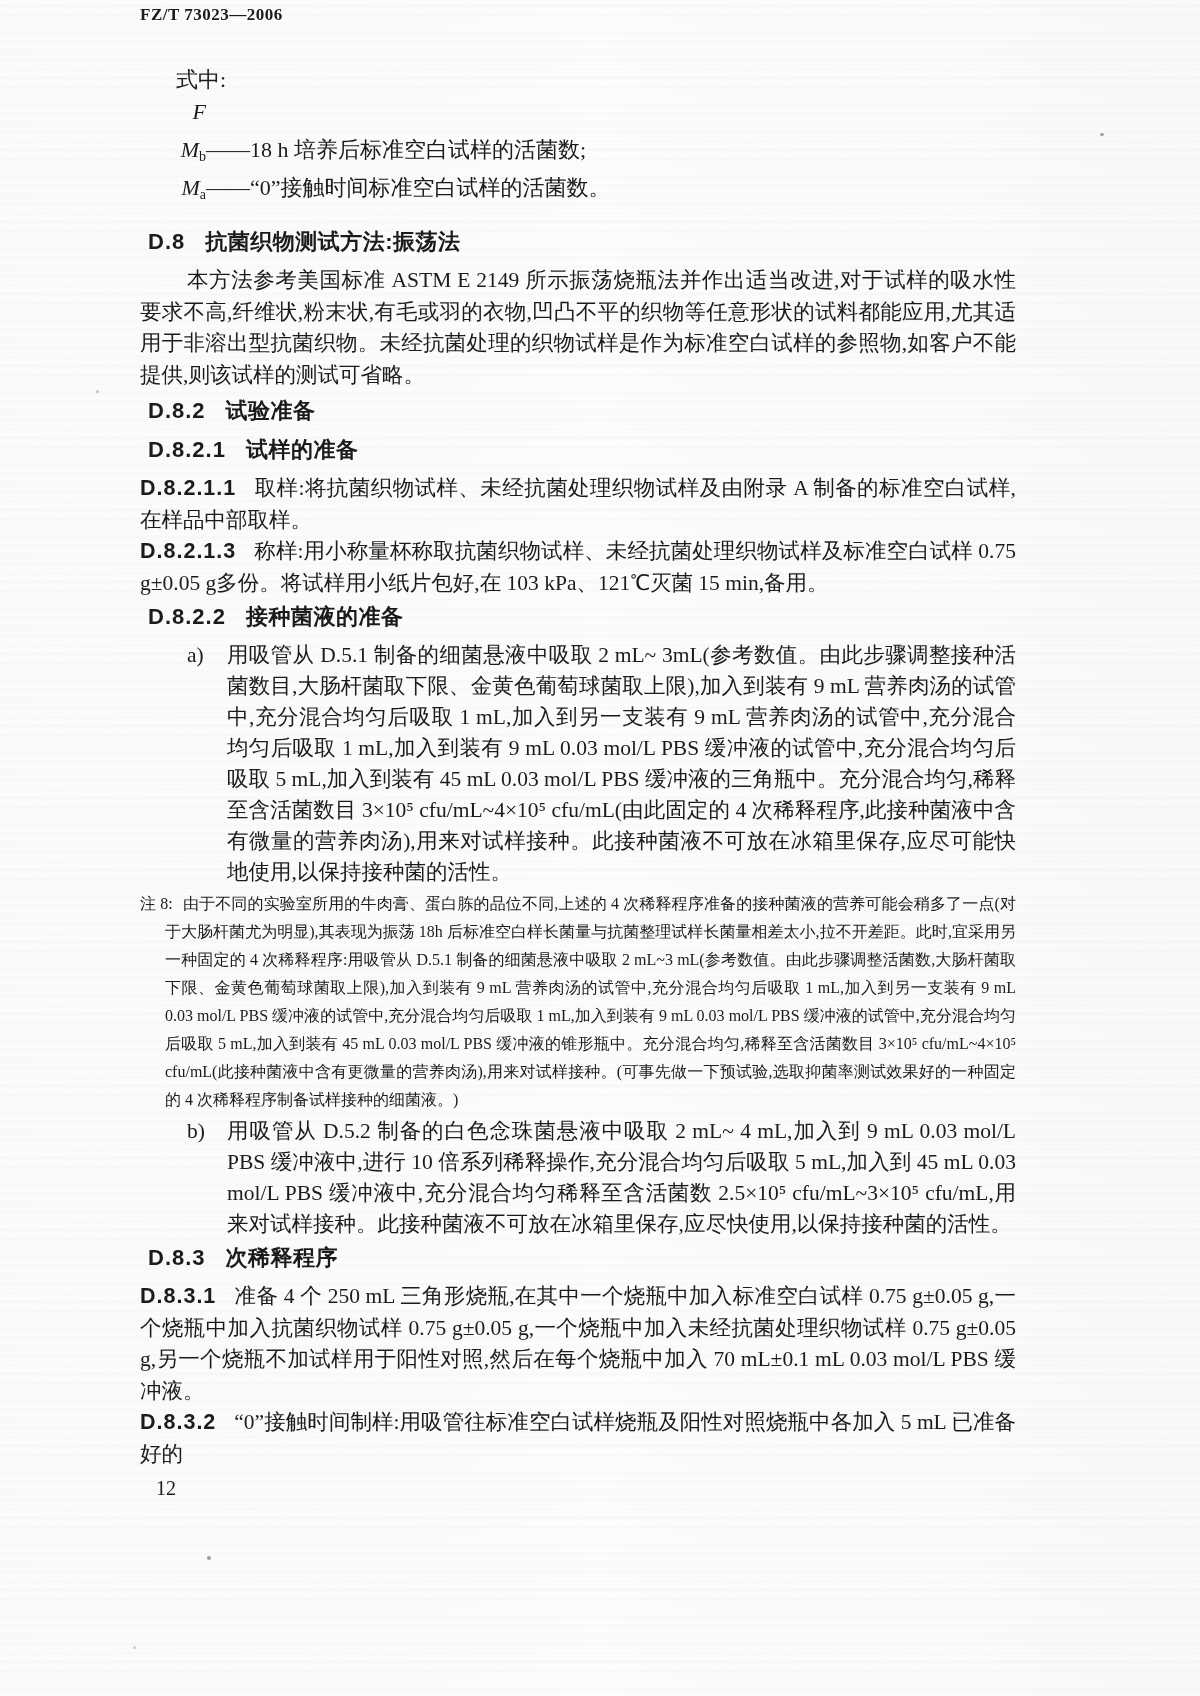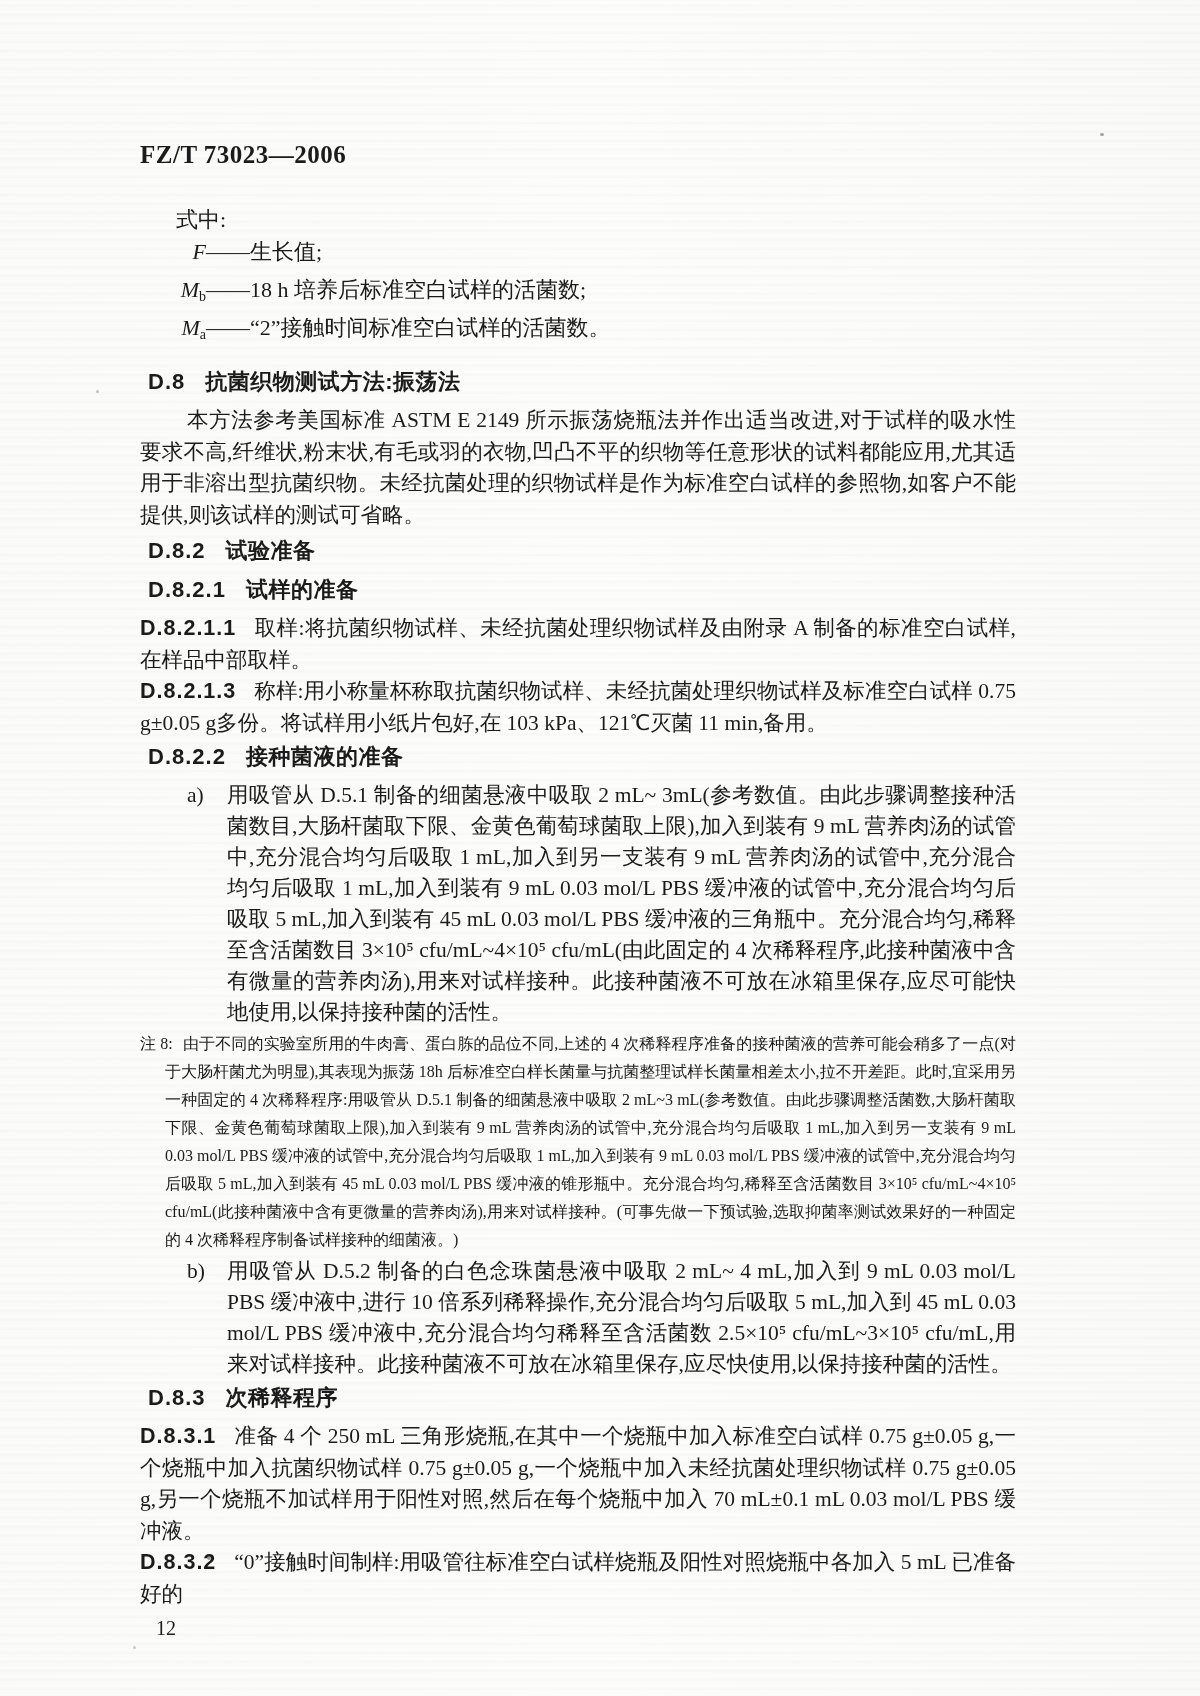--- a/index.html
+++ b/index.html
@@ -20,22 +20,21 @@
     overflow: hidden;
   }
 
   .content {
     padding: 0 184px 0 140px;
   }
 
   
   .doc-header {
     margin: 0;
-    padding-top: 140px;
-    font-size: 25px;
+    font-size: 17px;
     font-weight: 700;
     letter-spacing: 0.5px;
     line-height: 30px;
     font-family: "Liberation Serif", serif;
   }
 
   
   .legend { margin-top: 34px; font-size: 22px; }
   .legend-intro {
     margin: 0;
@@ -149,47 +148,46 @@
 <div class="page">
   <div class="content">
 
     <p class="doc-header">FZ/T 73023—2006</p>
 
     <div class="legend">
       <p class="legend-intro">式中:</p>
 
       <div class="legend-item">
         <span class="sym-box"><span>F</span><sub></sub></span>
-        <span class="legend-desc">——生长值;</span>
       </div>
 
       <div class="legend-item">
         <span class="sym-box"><span>M</span><sub>b</sub></span>
         <span class="legend-desc">——18 h 培养后标准空白试样的活菌数;</span>
       </div>
 
       <div class="legend-item">
         <span class="sym-box"><span>M</span><sub>a</sub></span>
-        <span class="legend-desc">——“2”接触时间标准空白试样的活菌数。</span>
+        <span class="legend-desc">——“0”接触时间标准空白试样的活菌数。</span>
       </div>
     </div>
 
     <h2 class="hd hd-d8"><span class="hd-num">D.8</span><span>抗菌织物测试方法:振荡法</span></h2>
 
 
     <p class="body-p first-indent">本方法参考美国标准 ASTM E 2149 所示振荡烧瓶法并作出适当改进,对于试样的吸水性要求不高,纤维状,粉末状,有毛或羽的衣物,凹凸不平的织物等任意形状的试料都能应用,尤其适用于非溶出型抗菌织物。未经抗菌处理的织物试样是作为标准空白试样的参照物,如客户不能提供,则该试样的测试可省略。</p>
 
     <h3 class="hd hd-d82"><span class="hd-num">D.8.2</span><span>试验准备</span></h3>
 
     <h3 class="hd hd-d821"><span class="hd-num">D.8.2.1</span><span>试样的准备</span></h3>
 
     <p class="body-p clause clause-m2"><b class="clause-num">D.8.2.1.1</b><span>取样:将抗菌织物试样、未经抗菌处理织物试样及由附录 A 制备的标准空白试样,在样品中部取样。</span></p>
 
 
-    <p class="body-p clause"><b class="clause-num">D.8.2.1.3</b><span>称样:用小称量杯称取抗菌织物试样、未经抗菌处理织物试样及标准空白试样 0.75 g±0.05 g多份。将试样用小纸片包好,在 103 kPa、121℃灭菌 11 min,备用。</span></p>
+    <p class="body-p clause"><b class="clause-num">D.8.2.1.3</b><span>称样:用小称量杯称取抗菌织物试样、未经抗菌处理织物试样及标准空白试样 0.75 g±0.05 g多份。将试样用小纸片包好,在 103 kPa、121℃灭菌 15 min,备用。</span></p>
 
     <h3 class="hd hd-d822"><span class="hd-num">D.8.2.2</span><span>接种菌液的准备</span></h3>
 
     <div class="li">
       <span class="li-label">a)</span>
       <span class="li-text">用吸管从 D.5.1 制备的细菌悬液中吸取 2 mL~ 3mL(参考数值。由此步骤调整接种活菌数目,大肠杆菌取下限、金黄色葡萄球菌取上限),加入到装有 9 mL 营养肉汤的试管中,充分混合均匀后吸取 1 mL,加入到另一支装有 9 mL 营养肉汤的试管中,充分混合均匀后吸取 1 mL,加入到装有 9 mL 0.03 mol/L PBS 缓冲液的试管中,充分混合均匀后吸取 5 mL,加入到装有 45 mL 0.03 mol/L PBS 缓冲液的三角瓶中。充分混合均匀,稀释至含活菌数目 3×10⁵ cfu/mL~4×10⁵ cfu/mL(由此固定的 4 次稀释程序,此接种菌液中含有微量的营养肉汤),用来对试样接种。此接种菌液不可放在冰箱里保存,应尽可能快地使用,以保持接种菌的活性。</span>
     </div>
 
     <div class="note"><span class="note-label">注 8:</span><span>由于不同的实验室所用的牛肉膏、蛋白胨的品位不同,上述的 4 次稀释程序准备的接种菌液的营养可能会稍多了一点(对于大肠杆菌尤为明显),其表现为振荡 18h 后标准空白样长菌量与抗菌整理试样长菌量相差太小,拉不开差距。此时,宜采用另一种固定的 4 次稀释程序:用吸管从 D.5.1 制备的细菌悬液中吸取 2 mL~3 mL(参考数值。由此步骤调整活菌数,大肠杆菌取下限、金黄色葡萄球菌取上限),加入到装有 9 mL 营养肉汤的试管中,充分混合均匀后吸取 1 mL,加入到另一支装有 9 mL 0.03 mol/L PBS 缓冲液的试管中,充分混合均匀后吸取 1 mL,加入到装有 9 mL 0.03 mol/L PBS 缓冲液的试管中,充分混合均匀后吸取 5 mL,加入到装有 45 mL 0.03 mol/L PBS 缓冲液的锥形瓶中。充分混合均匀,稀释至含活菌数目 3×10⁵ cfu/mL~4×10⁵ cfu/mL(此接种菌液中含有更微量的营养肉汤),用来对试样接种。(可事先做一下预试验,选取抑菌率测试效果好的一种固定的 4 次稀释程序制备试样接种的细菌液。)</span></div>
 

